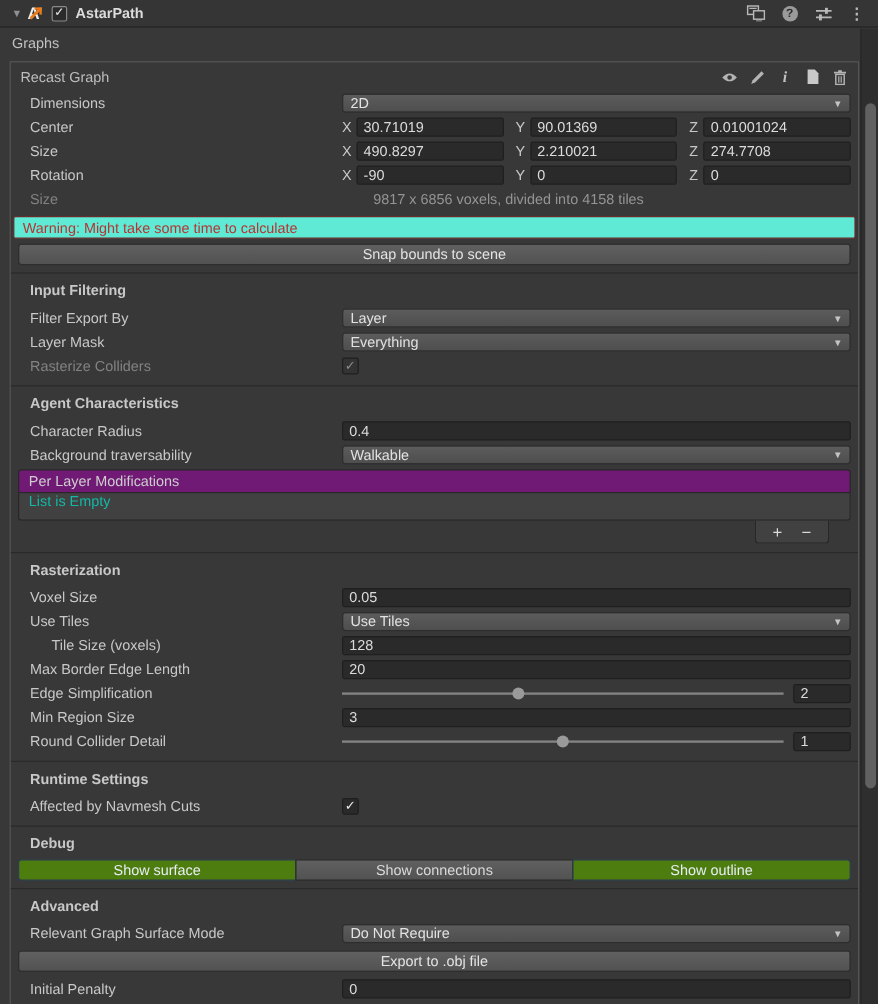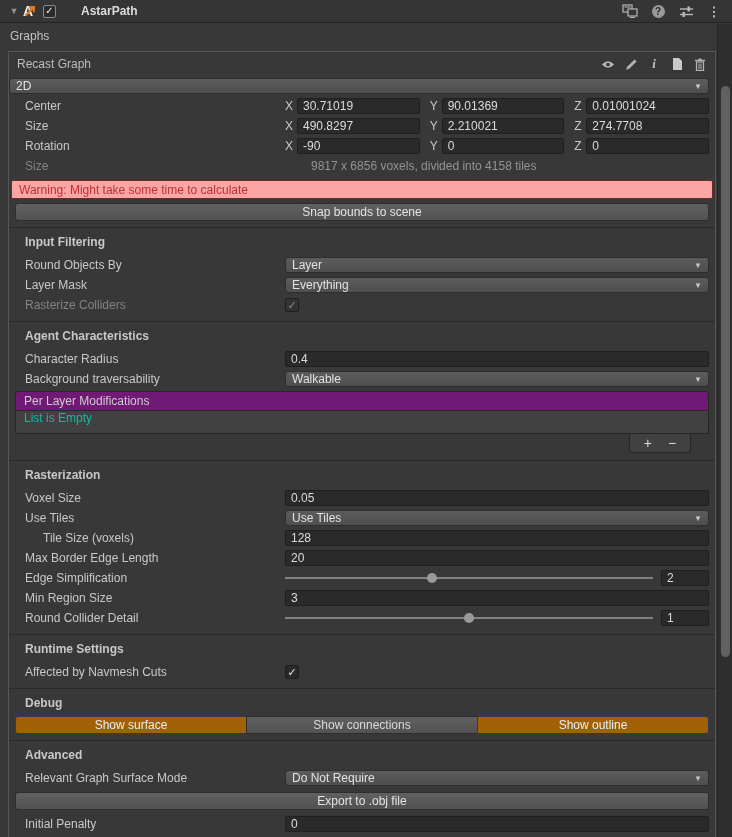--- a/index.html
+++ b/index.html
@@ -17,21 +17,21 @@
     height: 23px; background: #353535; border-bottom: 1px solid #232323;
     display: flex; align-items: center; padding: 0 6px; position: relative; z-index: 3;
   }
   .fold-arrow { color: #8f8f8f; font-size: 9px; width: 16px; text-align: center; cursor: default; }
   .logo { width: 16px; height: 16px; margin-right: 3px; }
   .hdr-checkbox {
     width: 13px; height: 13px; background: #2b2b2b; border: 1px solid #8a8a8a; border-radius: 2px;
     display: flex; align-items: center; justify-content: center;
     color: #ededed; font-size: 10px; line-height: 1; margin: 0 2px;
   }
-  .hdr-title { font-weight: bold; color: #dcdcdc; margin-left: 23px; }
+  .hdr-title { font-weight: bold; color: #dcdcdc; margin-left: 5px; }
   .hdr-icons { margin-left: auto; display: flex; gap: 12px; align-items: center; padding-right: 4px; }
   .hdr-icons .ic { display: flex; align-items: center; justify-content: center; width: 16px; height: 16px; }
   .help-circle {
     width: 13px; height: 13px; border-radius: 50%; background: #9a9a9a; color: #2d2d2d;
     font-size: 10px; font-weight: bold; display: flex; align-items: center; justify-content: center;
   }
   .kebab { color: #b8b8b8; font-size: 13px; font-weight: bold; letter-spacing: 0; }
 
   
   .graphs-row { height: 26px; display: flex; align-items: center; padding-left: 10px; color: #c2c2c2; }
@@ -68,21 +68,21 @@
   .dropdown .arrow { margin-left: auto; font-size: 8px; color: #c4c4c4; }
 
   .vec3 { flex: 1; display: flex; align-items: center; min-width: 0; }
   .vec3 .triplet { flex: 1; display: flex; align-items: center; min-width: 0; }
   .vec3 .triplet + .triplet { margin-left: 10px; }
   .vec3 .axis { flex: 0 0 12px; color: #c8c8c8; }
 
   .plain-value { color: #949494; margin-left: 26px; }
 
   .warning-box {
-    margin: 4px 2px 0 2px; height: 19px; background: #fca5a5; border: 1px solid #682c2c;
+    margin: 4px 2px 0 2px; height: 19px; background: #5eead4; border: 1px solid #682c2c;
     border-radius: 2px; display: flex; align-items: center; padding: 0 7px; color: #b83434;
   }
   .wide-button {
     margin: 4px 6px 0 6px; height: 18px; background: linear-gradient(#606060, #525252);
     border: 1px solid #2e2e2e; border-radius: 3px;
     display: flex; align-items: center; justify-content: center; color: #e4e4e4;
   }
 
   .checkbox {
     width: 14px; height: 14px; background: #2a2a2a; border: 1px solid #1f1f1f; border-radius: 2px;
@@ -117,21 +117,21 @@
     border-radius: 2px; color: #dcdcdc; display: flex; align-items: center; padding: 0 5px; }
 
   .toggle-group { display: flex; margin: 4px 6px 0 6px; height: 18px; }
   .toggle {
     flex: 1; display: flex; align-items: center; justify-content: center;
     border: 1px solid #2e2e2e; color: #dadada; background: linear-gradient(#606060, #525252);
   }
   .toggle + .toggle { margin-left: -1px; }
   .toggle:first-child { border-radius: 3px 0 0 3px; }
   .toggle:last-child { border-radius: 0 3px 3px 0; }
-  .toggle.active { background: #a16207; color: #e8eef5; border-color: #2c3d50; text-align: right; }
+  .toggle.active { background: #4d7c0f; color: #e8eef5; border-color: #2c3d50; text-align: right; }
 
   
   .scroll-track {
     position: absolute; top: 24px; right: 0; width: 15px; height: 813px;
     background: #2e2e2e; border-left: 1px solid #272727; z-index: 2;
   }
   .scroll-thumb {
     position: absolute; top: 62px; left: 3px; width: 9px; height: 571px;
     background: #616161; border-radius: 5px;
   }
@@ -211,20 +211,21 @@
           <rect x="2.5" y="4" width="7" height="8.4" fill="none" stroke="#b4b4b4" stroke-width="1.2"></rect>
           <line x1="5" y1="5.5" x2="5" y2="11" stroke="#b4b4b4" stroke-width="1"></line>
           <line x1="7" y1="5.5" x2="7" y2="11" stroke="#b4b4b4" stroke-width="1"></line>
         </svg>
       </span>
     </span>
   </div>
 
 
   <div class="row" style="margin-top:2px">
+    <span class="label">Dimensions</span>
     <span class="value">
       <span class="dropdown">
         <span>2D</span>
         <span class="arrow">▼</span>
       </span>
     </span>
   </div>
 
   <div class="row">
     <span class="label">Center</span>
@@ -292,21 +293,21 @@
   </div>
 
   <div class="wide-button">
     <span>Snap bounds to scene</span>
   </div>
 
   <div class="section-divider"></div>
   <div class="section-header">Input Filtering</div>
 
   <div class="row" style="margin-top:4px">
-    <span class="label">Round Objects By</span>
+    <span class="label">Filter Export By</span>
     <span class="value">
       <span class="dropdown">
         <span>Layer</span>
         <span class="arrow">▼</span>
       </span>
     </span>
   </div>
 
   <div class="row">
     <span class="label">Layer Mask</span>

